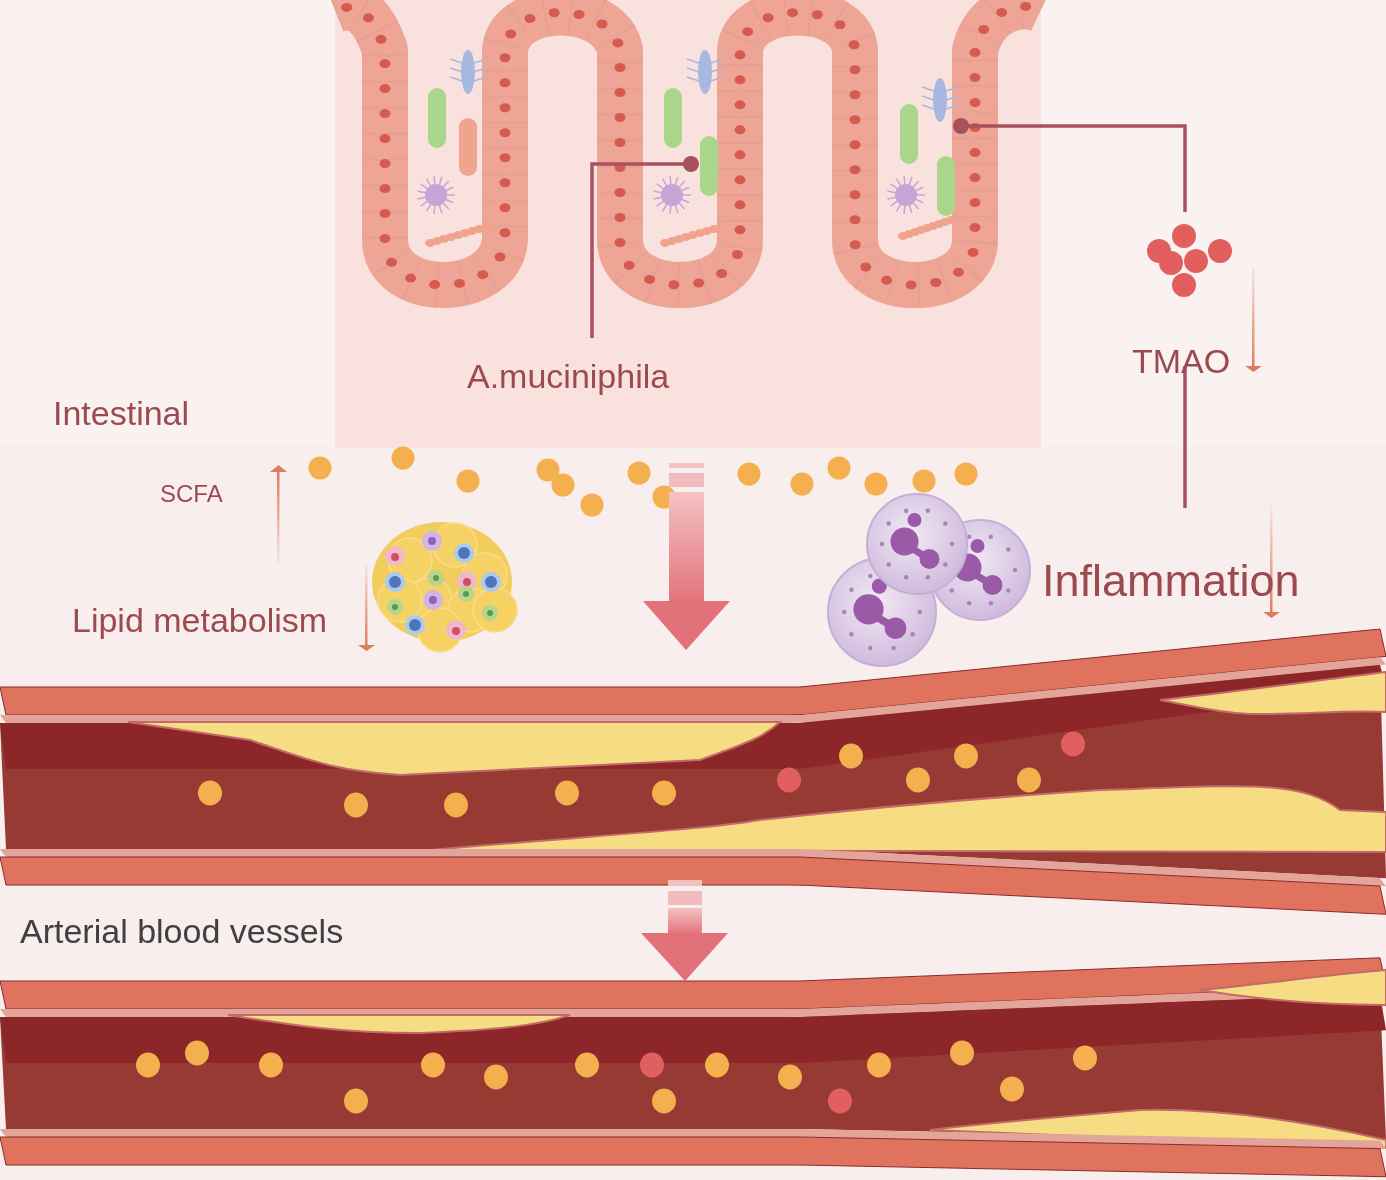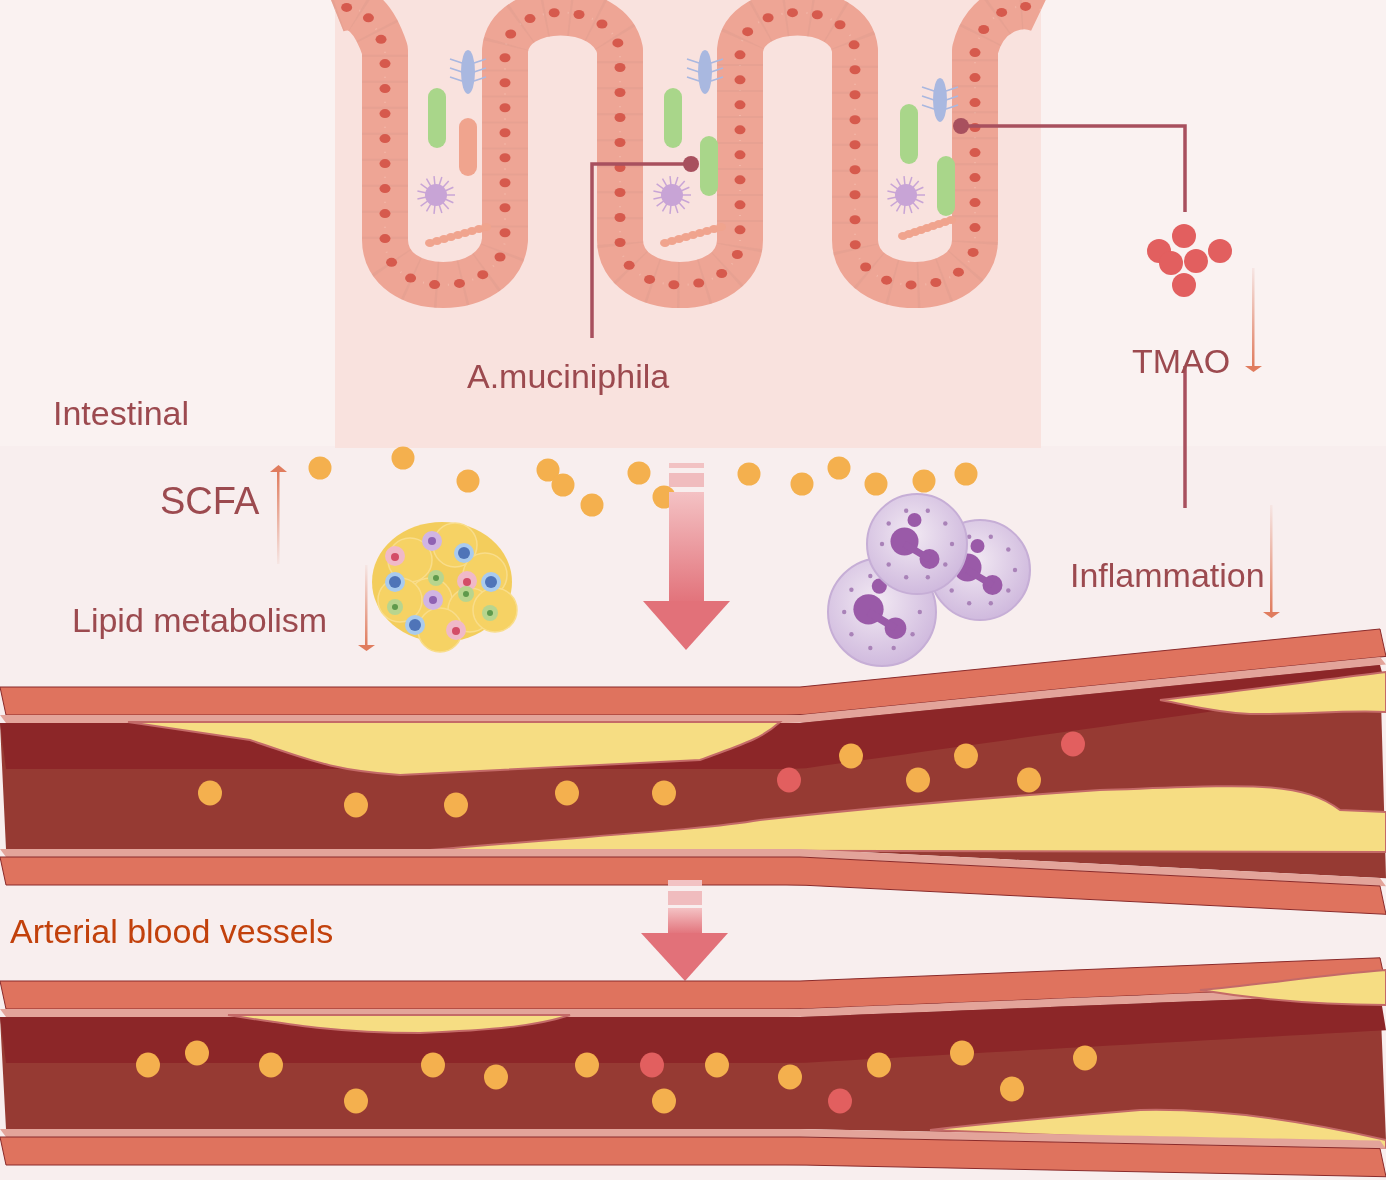--- a/index.html
+++ b/index.html
@@ -2,24 +2,24 @@
 <html><head>
 <meta charset="utf-8">
 <style>
   html, body { margin: 0; padding: 0; }
   body { width: 1386px; height: 1180px; background: #f8eeee; position: relative; overflow: hidden; font-family: "Liberation Sans", sans-serif; }
   #stage { position: absolute; left: 0; top: 0; width: 1386px; height: 1180px; }
   .label { position: absolute; color: #9c4a4f; font-family: "Liberation Sans", sans-serif; white-space: nowrap; line-height: 1; }
   .lbl-intestinal { left: 25px; top: 396px; font-size: 34px; margin-left: 28px; }
   .lbl-akk { left: 467px; top: 359px; font-size: 34px; }
   .lbl-tmao { left: 1132px; top: 344px; font-size: 34px; }
-  .lbl-scfa { left: 160px; top: 482px; font-size: 38px; }
+  .lbl-scfa { left: 160px; top: 482px; font-size: 24px; }
   .lbl-lipid { left: 72px; top: 597px; font-size: 34px; margin-top: 6px; }
-  .lbl-inflam { left: 1070px; top: 558px; font-size: 34px; }
-  .lbl-arterial { left: 10px; top: 914px; font-size: 34px; color: #c2410c; }
+  .lbl-inflam { left: 1042px; top: 558px; font-size: 45px; }
+  .lbl-arterial { left: 20px; top: 914px; font-size: 34px; color: #404040; }
 </style>
 </head>
 <body>
 
 <div id="stage">
 <svg id="art" width="1386" height="1180" viewBox="0 0 1386 1180" xmlns="http://www.w3.org/2000/svg">
   <defs>
     <linearGradient id="bigArrow" x1="0" y1="0" x2="0" y2="1">
       <stop offset="0" stop-color="#f4c2c4"></stop>
       <stop offset="1" stop-color="#e2737b"></stop>

